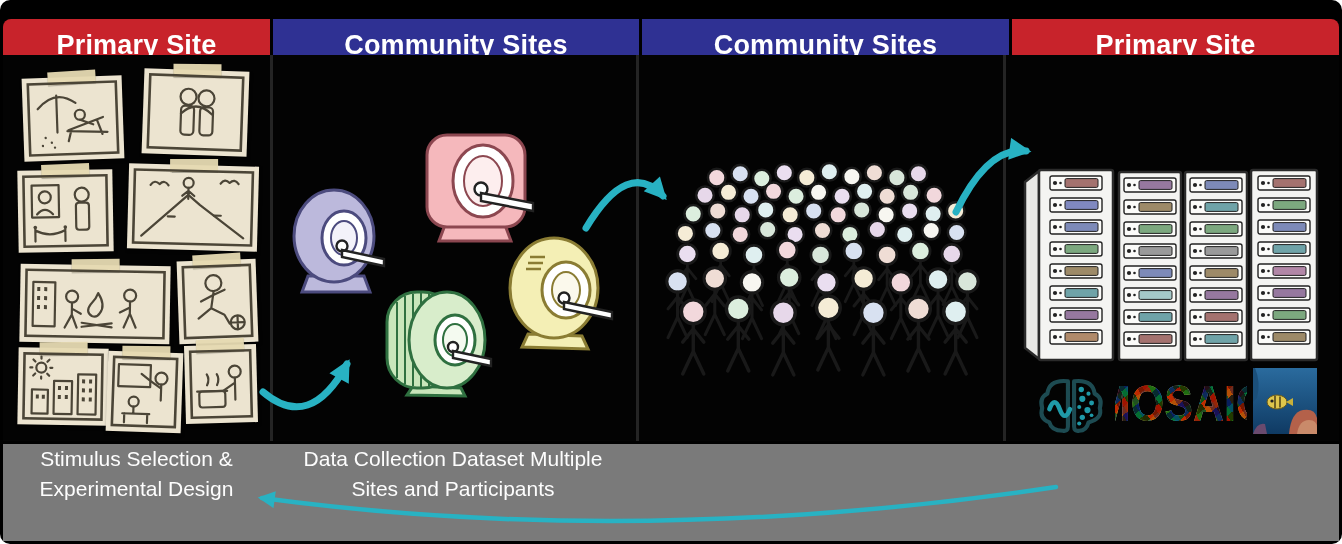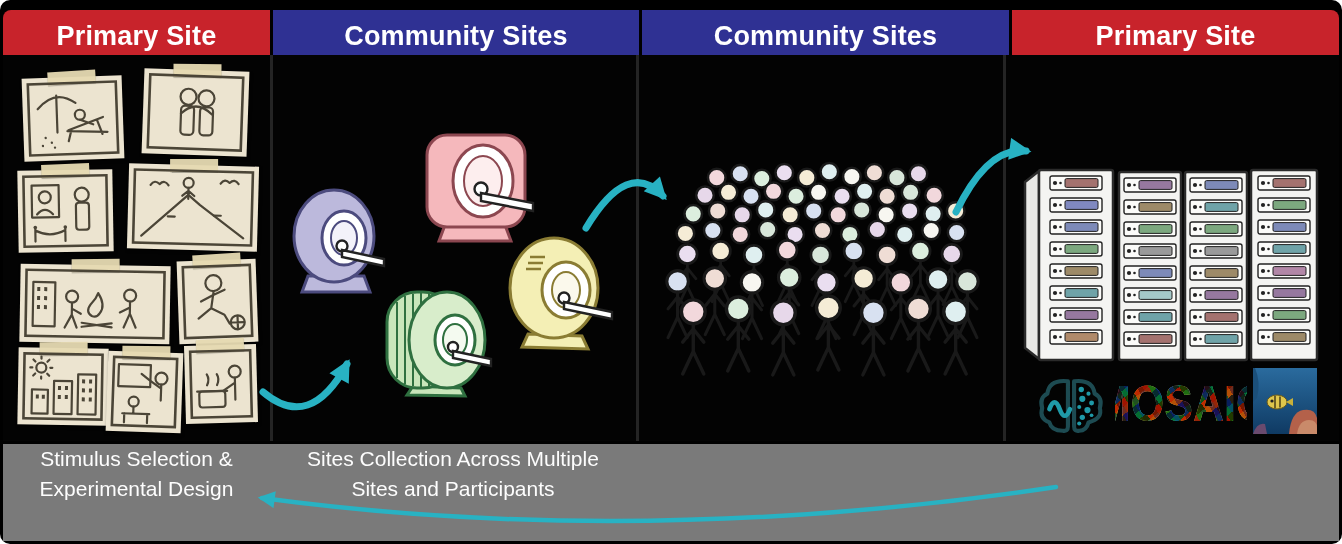--- a/index.html
+++ b/index.html
@@ -1,18 +1,18 @@
 <!DOCTYPE html>
 <html><head>
 <meta charset="utf-8">
 <style>
   html,body{margin:0;padding:0;background:#fff;font-family:"Liberation Sans",sans-serif;}
   .figure{position:relative;width:1342px;height:544px;background:#000;border-radius:10px;overflow:hidden;}
   
-  .headers{position:absolute;left:3px;right:3px;top:10px;height:52px;display:grid;grid-template-columns:267px 366px 367px 1fr;gap:3px;}
+  .headers{position:absolute;left:3px;right:3px;top:19px;height:52px;display:grid;grid-template-columns:267px 366px 367px 1fr;gap:3px;}
   .hdr{display:flex;align-items:center;justify-content:center;color:#fff;font-weight:700;font-size:27px;letter-spacing:.2px;}
   .hdr-red{background:#c8232b;}
   .hdr-blue{background:#2f3193;}
   .hdr:first-child{border-top-left-radius:8px;}
   .hdr:last-child{border-top-right-radius:8px;}
   
   .content{position:absolute;left:3px;right:3px;top:55px;height:386px;background:#030303;overflow:hidden;}
   .vline{position:absolute;top:0;bottom:0;width:3px;background:#242424;}
   
   .captions{position:absolute;left:3px;right:3px;top:444px;height:97px;background:#7a7a7a;display:grid;grid-template-columns:267px 366px 367px 1fr;}
@@ -383,21 +383,21 @@
         <path d="M33,34 l7,-4 v8 Z" fill="#c8b03a"></path>
         <path d="M22,28 v12 M27,28.5 v11" stroke="#3c3415" stroke-width="1.4"></path>
         <circle cx="19" cy="33" r="1.6" fill="#222"></circle>
       </svg>
     </div>
   </div>
 
   <div class="captions">
     <div class="cap">Stimulus Selection &amp;
 Experimental Design</div>
-    <div class="cap">Sites Collection Across Multiple
+    <div class="cap">Data Collection Dataset Multiple
 Sites and Participants</div>
   </div>
 
   <svg class="overlay" viewBox="0 0 1342 544" preserveAspectRatio="none">
     <defs>
       <marker id="ah" viewBox="0 0 10 10" refX="7.5" refY="5" markerWidth="24" markerHeight="22" orient="auto" markerUnits="userSpaceOnUse">
         <path d="M0,0 L10,5 L0,10 z" fill="#28b2c3"></path>
       </marker>
       <marker id="ah2" viewBox="0 0 10 10" refX="7.5" refY="5" markerWidth="19" markerHeight="17" orient="auto" markerUnits="userSpaceOnUse">
         <path d="M0,0 L10,5 L0,10 z" fill="#28b2c3"></path>

